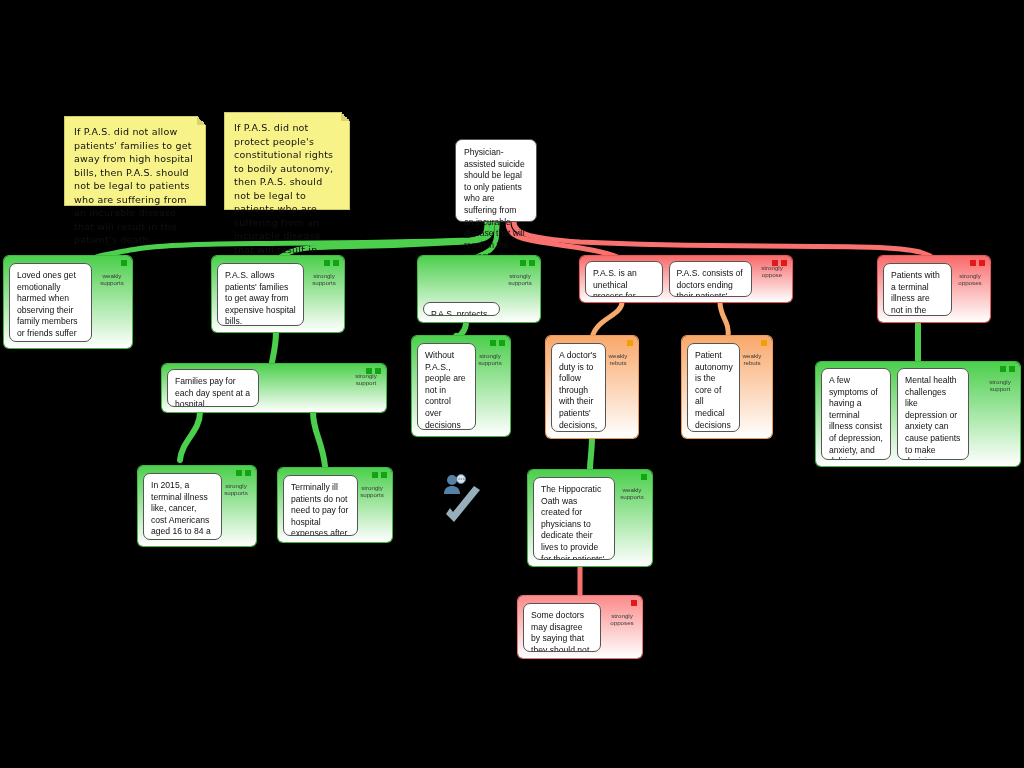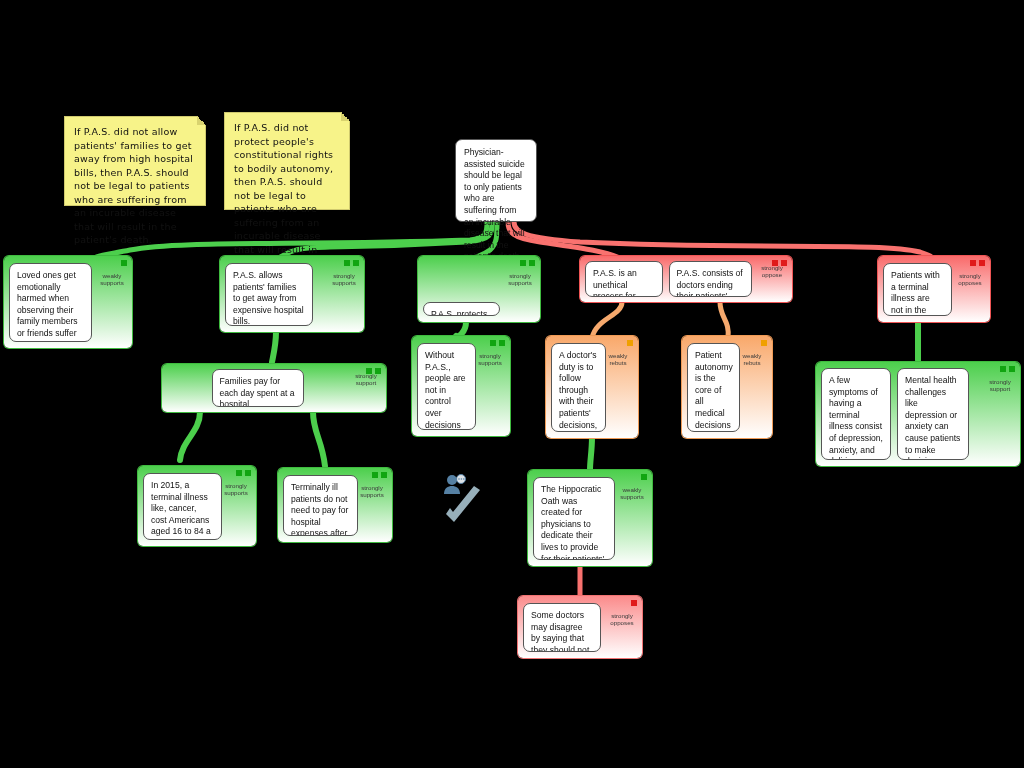--- a/index.html
+++ b/index.html
@@ -111,21 +111,21 @@
       <span class="dot g"></span>
     </div>
     <div class="strength">weakly supports</div>
     <div class="boxes" style="right:40px;">
       <div class="nbox" style="width:84px;">
         <span>Loved ones get emotionally harmed when observing their family members or friends suffer each day from an incurable disease that will result in the patient's death.</span>
       </div>
     </div>
   </div>
 
-  <div class="group green" style="left:220px;top:256px;width:144px;height:76px;">
+  <div class="group green" style="left:212px;top:256px;width:132px;height:76px;">
     <div class="dots">
       <span class="dot g"></span>
       <span class="dot g"></span>
     </div>
     <div class="strength">strongly supports</div>
     <div class="boxes" style="right:40px;">
       <div class="nbox" style="width:88px;">
         <span>P.A.S. allows patients' families to get away from expensive hospital bills.</span>
       </div>
     </div>
@@ -172,21 +172,21 @@
       </div>
     </div>
   </div>
 
   <div class="group green" style="left:162px;top:364px;width:224px;height:48px;">
     <div class="dots">
       <span class="dot g"></span>
       <span class="dot g"></span>
     </div>
     <div class="strength" style="top:8px;">strongly support</div>
-    <div class="boxes" style="right:38px;top:5px;bottom:5px;justify-content:center;">
+    <div class="boxes" style="right:38px;top:5px;bottom:5px;">
       <div class="nbox" style="width:92px;">
         <span>Families pay for each day spent at a hospital.</span>
       </div>
     </div>
   </div>
 
   <div class="group green" style="left:412px;top:336px;width:98px;height:100px;">
     <div class="dots">
       <span class="dot g"></span>
       <span class="dot g"></span>

